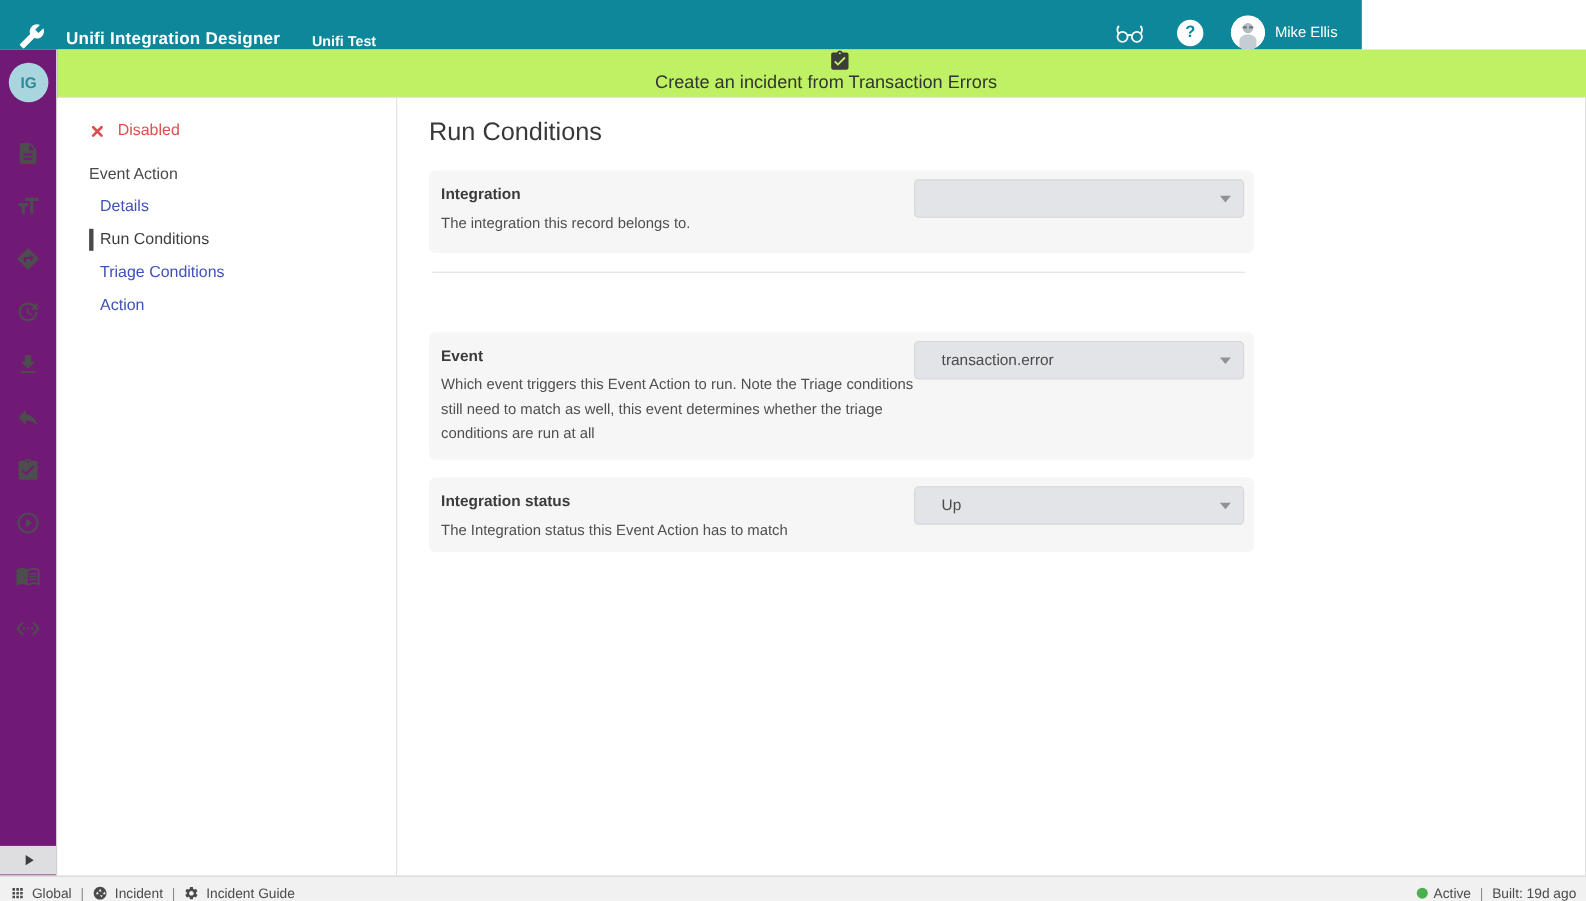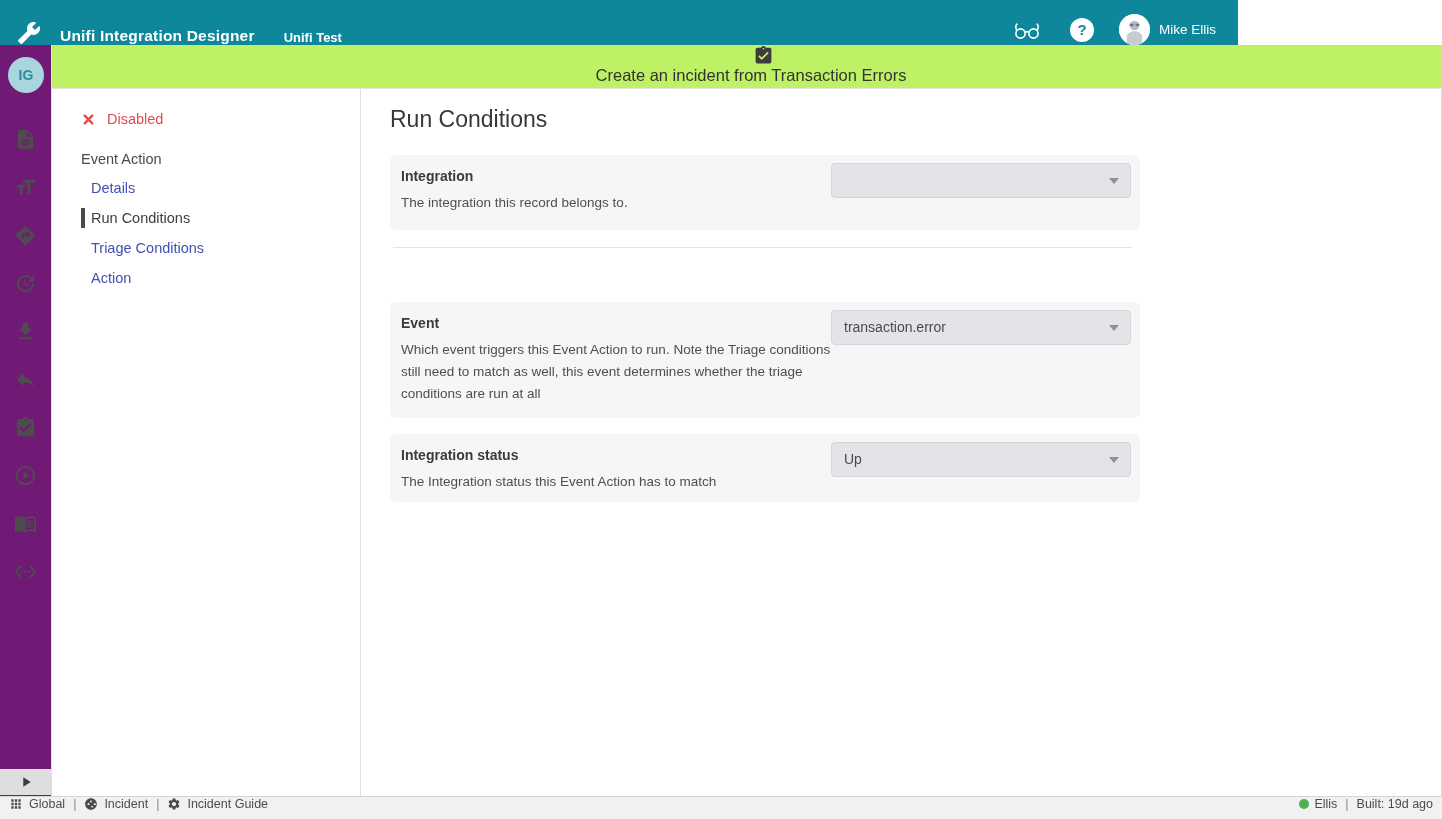--- a/index.html
+++ b/index.html
@@ -68,29 +68,29 @@
   .main-heading { position:absolute; top:17px; left:28px; font-size:23px; color:#383838; }
   .section { position:absolute; left:28px; width:750px; background:#f6f6f7; border-radius:6px; }
   .sec1 { top:66px; height:75px; }
   .sec2 { top:213px; height:116px; }
   .sec3 { top:345px; height:68px; }
   .field-label { position:absolute; top:13px; left:11px; font-size:14px; font-weight:700; color:#3b3b3b; }
   .field-desc { position:absolute; top:37px; left:11px; width:432px; font-size:13.5px;
     color:#4f4f4f; line-height:22px; }
   .dropdown { position:absolute; top:8px; left:441px; width:300px; height:35px;
     background:#e3e4e7; border:1px solid #d5d6d9; border-radius:4px; cursor:pointer; }
-  .dd-value { line-height:33px; padding-left:12px; font-size:14px; color:#4a4a4a;
+  .dd-value { line-height:33px; padding-left:24px; font-size:14px; color:#4a4a4a;
     white-space:nowrap; overflow:hidden; }
   .dd-caret { position:absolute; right:11px; top:14px; width:0; height:0;
     border-left:5px solid transparent; border-right:5px solid transparent; border-top:6px solid #8f9194; }
   .divider { position:absolute; top:158px; left:31px; width:739px; height:1px; background:#e2e2e2; }
 
   
   .statusbar { position:absolute; bottom:0; left:0; width:1442px; height:23px;
-    background:#f1f1f2; border-top:1px solid #d6d6d7; display:flex; align-items:flex-start;
+    background:#f1f1f2; border-top:1px solid #d6d6d7; display:flex; align-items:flex-end;
     padding:0 9px; font-size:12.5px; color:#4c4c4c; }
   .sb-item { display:flex; align-items:center; cursor:pointer; }
   .sb-item svg { width:14px; height:14px; margin-right:6px; color:#4a4a4a; }
   .sb-sep { margin:0 8px; color:#8a8a8a; }
   .sb-right { margin-left:auto; display:flex; align-items:center; }
   .green-dot { width:10px; height:10px; border-radius:50%; background:#4caf50; margin-right:5px; }
 </style>
 </head>
 <body>
 
@@ -231,17 +231,17 @@
   </div>
   <span class="sb-sep">|</span>
   <div class="sb-item">
     <svg viewBox="0 0 24 24" fill="currentColor">
         <path d="M19.14 12.94c.04-.3.06-.61.06-.94 0-.32-.02-.64-.07-.94l2.03-1.58c.18-.14.23-.41.12-.61l-1.92-3.32c-.12-.22-.37-.29-.59-.22l-2.39.96c-.5-.38-1.03-.7-1.62-.94l-.36-2.54c-.04-.24-.24-.41-.48-.41h-3.84c-.24 0-.43.17-.47.41l-.36 2.54c-.59.24-1.13.57-1.62.94l-2.39-.96c-.22-.08-.47 0-.59.22L2.74 8.87c-.12.21-.08.47.12.61l2.03 1.58c-.05.3-.09.63-.09.94s.02.64.07.94l-2.03 1.58c-.18.14-.23.41-.12.61l1.92 3.32c.12.22.37.29.59.22l2.39-.96c.5.38 1.03.7 1.62.94l.36 2.54c.05.24.24.41.48.41h3.84c.24 0 .44-.17.47-.41l.36-2.54c.59-.24 1.13-.56 1.62-.94l2.39.96c.22.08.47 0 .59-.22l1.92-3.32c.12-.22.07-.47-.12-.61l-2.01-1.58zM12 15.6c-1.98 0-3.6-1.62-3.6-3.6s1.62-3.6 3.6-3.6 3.6 1.62 3.6 3.6-1.62 3.6-3.6 3.6z"></path>
       </svg>
     <span>Incident Guide</span>
   </div>
   <div class="sb-right">
     <span class="green-dot"></span>
-    <span>Ellis</span>
+    <span>Active</span>
     <span class="sb-sep">|</span>
     <span>Built: 19d ago</span>
   </div>
 </div>
 
 </body></html>

